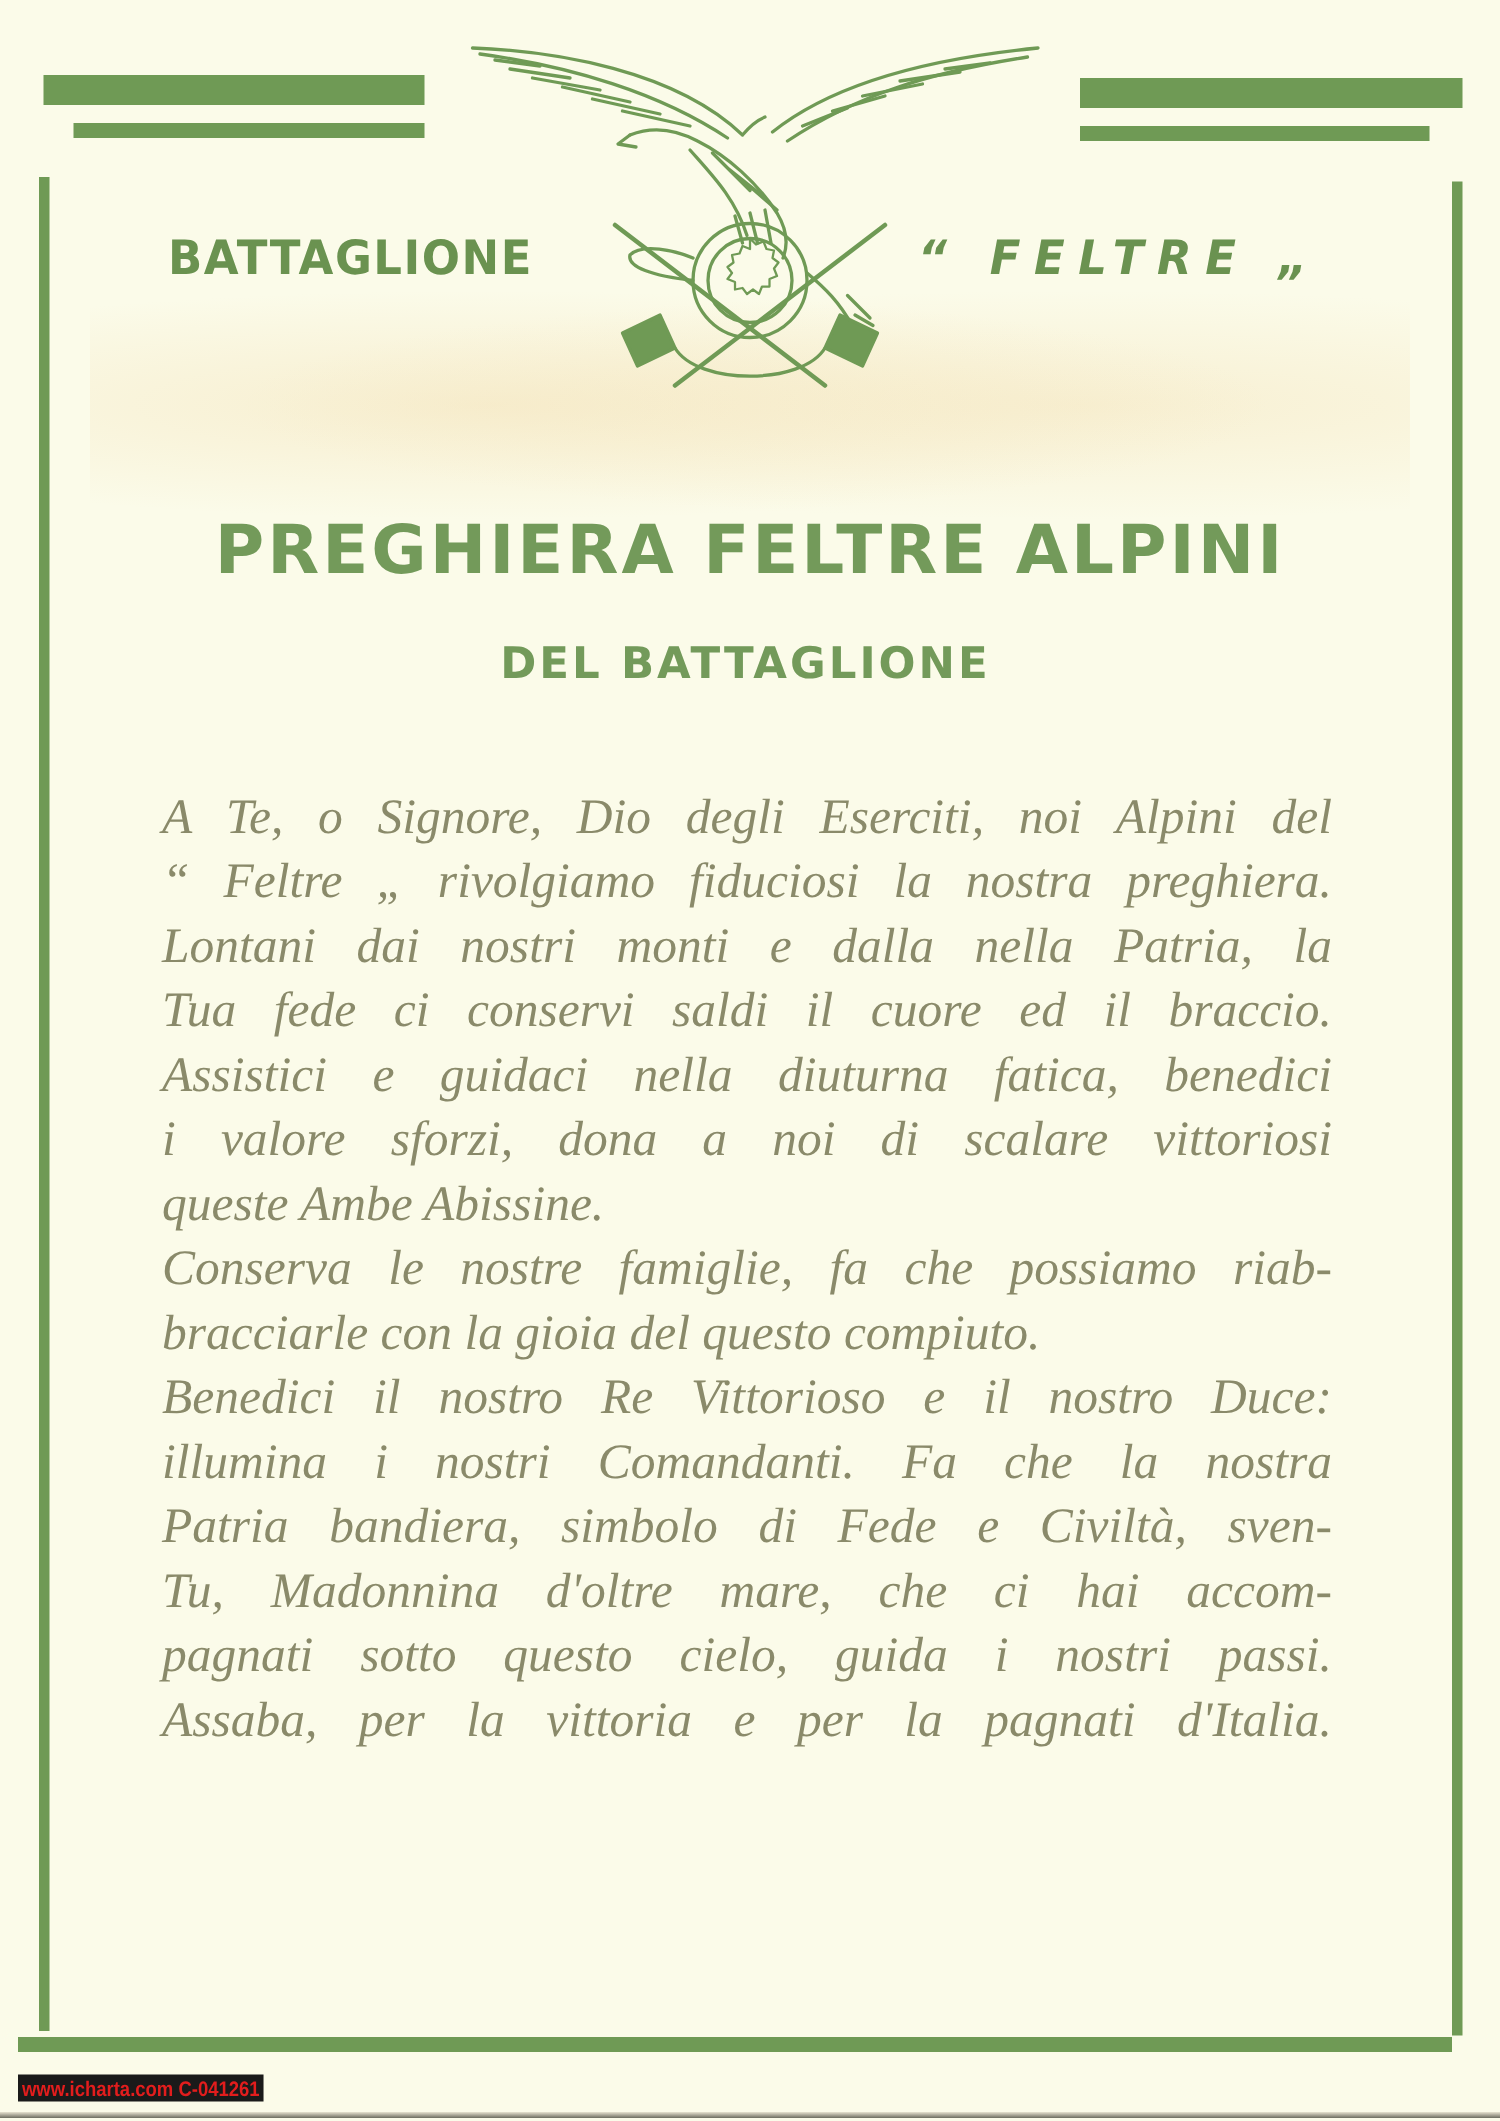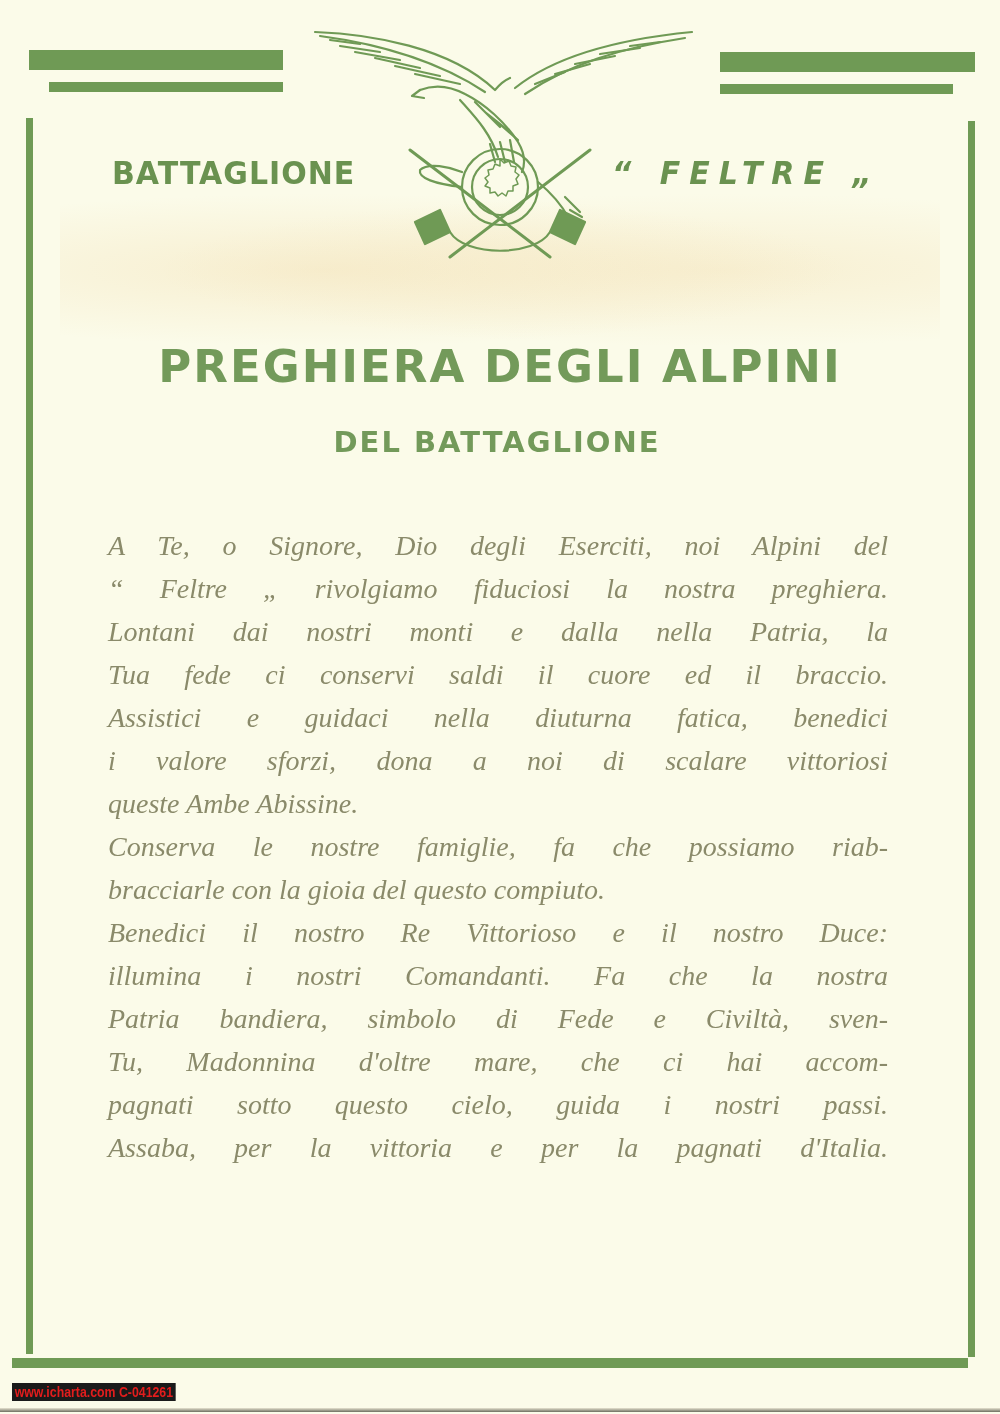--- a/index.html
+++ b/index.html
@@ -27,21 +27,21 @@
   .emblem { position:absolute; left:300px; top:22px; width:400px; height:240px; }
   .title {
     position:absolute; left:0; width:1000px; text-align:center;
     font-family:"DejaVu Sans", sans-serif; font-weight:bold; color:#739a5a;
   }
   #main-title { top:340px; font-size:45px; letter-spacing:2px; }
   #sub-title { top:425px; font-size:29px; letter-spacing:2px; left:-3px; }
   .prayer {
     position:absolute; left:108px; top:524px; width:780px;
     font-family:"Liberation Serif", serif; font-style:italic;
-    font-size:28px; line-height:43px; color:#8a8a6a;
+    font-size:33px; line-height:43px; color:#8a8a6a;
   }
   .prayer .line { display:block; white-space:nowrap; text-align:justify; text-align-last:justify; }
   .prayer .line.short { text-align-last:left; }
   .watermark {
     position:absolute; left:12px; top:1383px; height:18px;
     background:#1a1a1a; color:#e21d1d;
     font-family:"Liberation Sans", sans-serif; font-weight:bold;
     font-size:14px; line-height:18px; padding:0 3px;
     transform:scaleX(0.88); transform-origin:left;
   }
@@ -92,21 +92,21 @@
 
     <path d="M110 128 L250 235" stroke-width="3"></path>
     <path d="M290 128 L150 235" stroke-width="3"></path>
     <path d="M115 200 L140 188 L150 210 L125 222 Z" fill="#6f9a55"></path>
     <path d="M285 200 L260 188 L250 210 L275 222 Z" fill="#6f9a55"></path>
     <path d="M150 210 C165 235 235 235 250 210"></path>
     <path d="M265 175 L280 190 M270 188 L282 195"></path>
   </g>
 </svg>
 
-<div class="title" id="main-title">PREGHIERA DEGLI ALPINI</div>
+<div class="title" id="main-title">PREGHIERA FELTRE ALPINI</div>
 <div class="title" id="sub-title">DEL BATTAGLIONE</div>
 
 <div class="prayer">
   <span class="line">A Te, o Signore, Dio degli Eserciti, noi Alpini del</span>
   <span class="line">“ Feltre „ rivolgiamo fiduciosi la nostra preghiera.</span>
   <span class="line">Lontani dai nostri monti e dalla nella Patria, la</span>
   <span class="line">Tua fede ci conservi saldi il cuore ed il braccio.</span>
   <span class="line">Assistici e guidaci nella diuturna fatica, benedici</span>
   <span class="line">i valore sforzi, dona a noi di scalare vittoriosi</span>
   <span class="line short">queste Ambe Abissine.</span>

